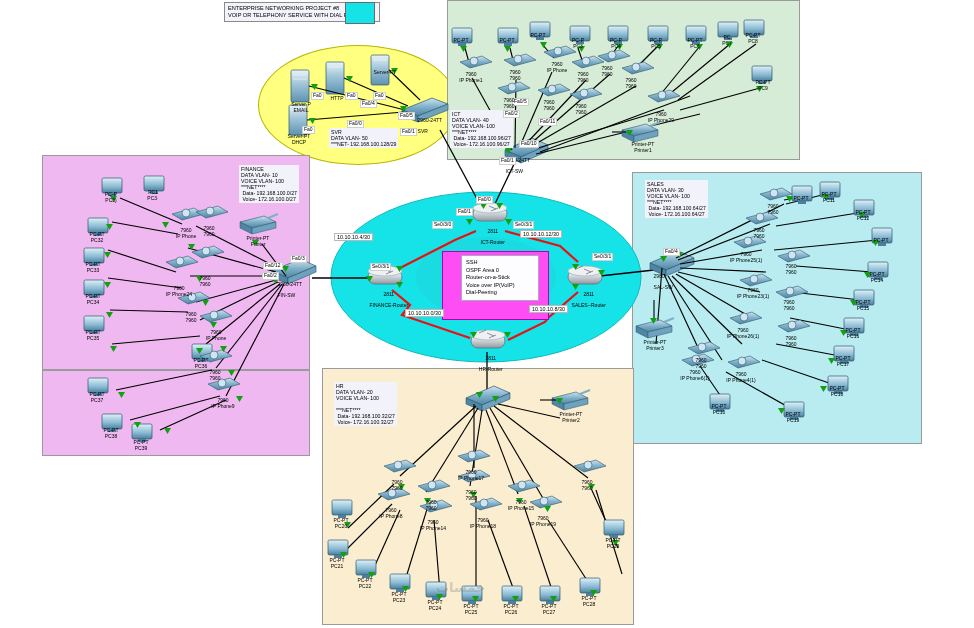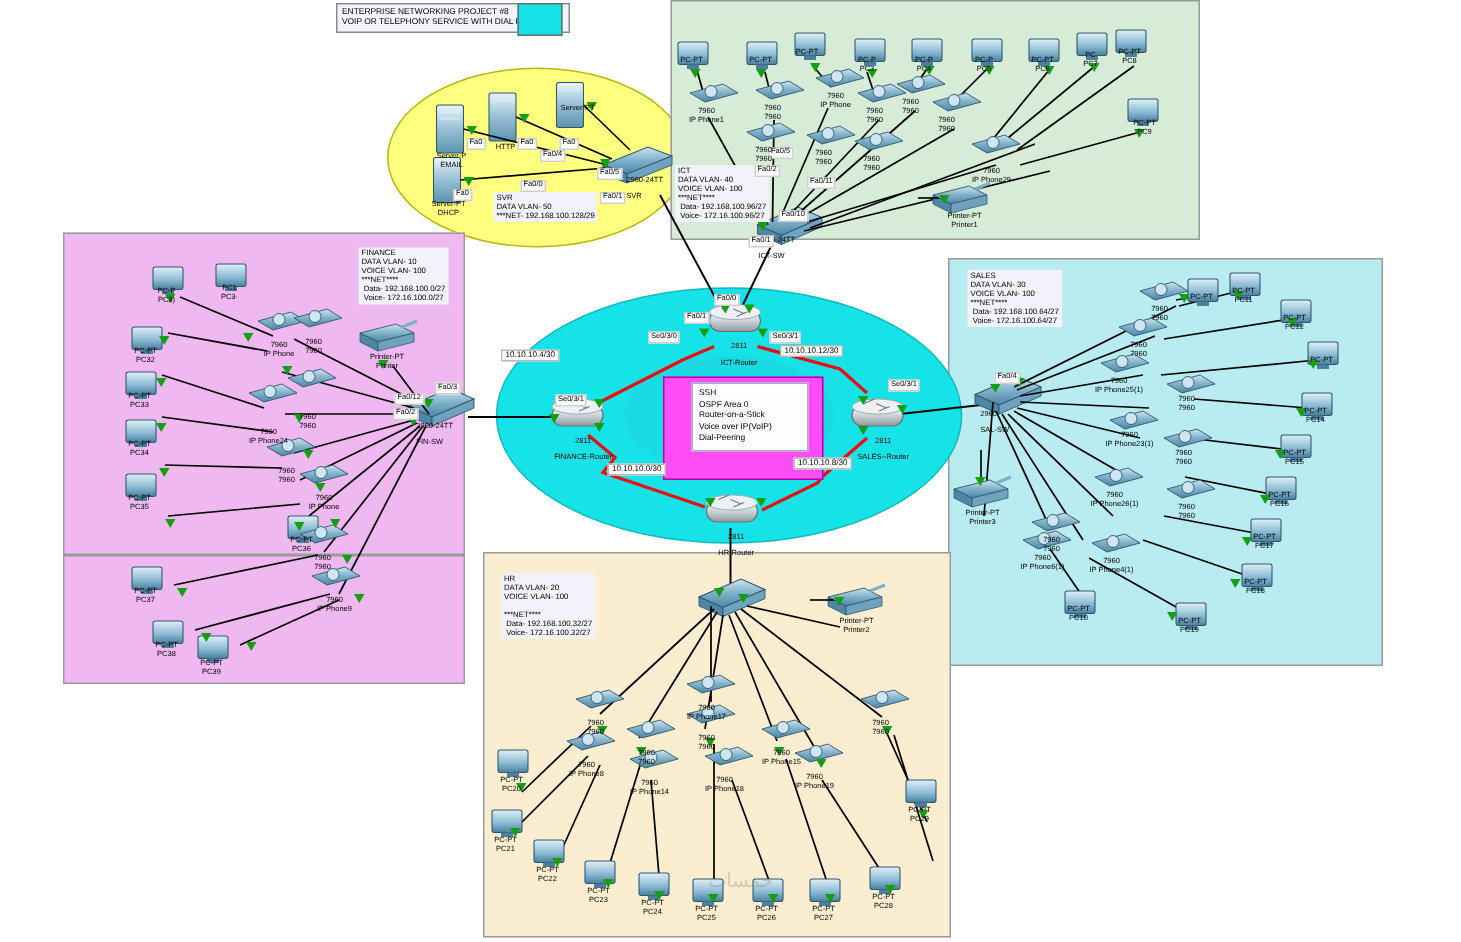--- a/index.html
+++ b/index.html
@@ -970,15 +970,15 @@
       <div class="devlbl" style="left: 414px; top: 500px; width: 34px;"><span>7960</span><br><span>7960</span></div>
       <div class="devlbl" style="left: 416px; top: 520px; width: 34px;"><span>7960</span><br><span>IP Phone14</span></div>
       <div class="devlbl" style="left: 454px; top: 490px; width: 34px;"><span>7960</span><br><span>7960</span></div>
       <div class="devlbl" style="left: 466px; top: 518px; width: 34px;"><span>7960</span><br><span>IP Phone18</span></div>
       <div class="devlbl" style="left: 504px; top: 500px; width: 34px;"><span>7960</span><br><span>IP Phone15</span></div>
       <div class="devlbl" style="left: 526px; top: 516px; width: 34px;"><span>7960</span><br><span>IP Phone19</span></div>
       <div class="devlbl" style="left: 570px; top: 480px; width: 34px;"><span>7960</span><br><span>7960</span></div>
       <div class="devlbl" style="left: 454px; top: 470px; width: 34px;"><span>7960</span><br><span>IP Phone17</span></div>
     </div>
 
-  <div class="wm" style="left:472px;top:580px;">خمسات</div>
+  <div class="wm" style="left:436px;top:580px;font-weight:bold;">خمسات</div>
 
 </div>
 
 </body></html>

